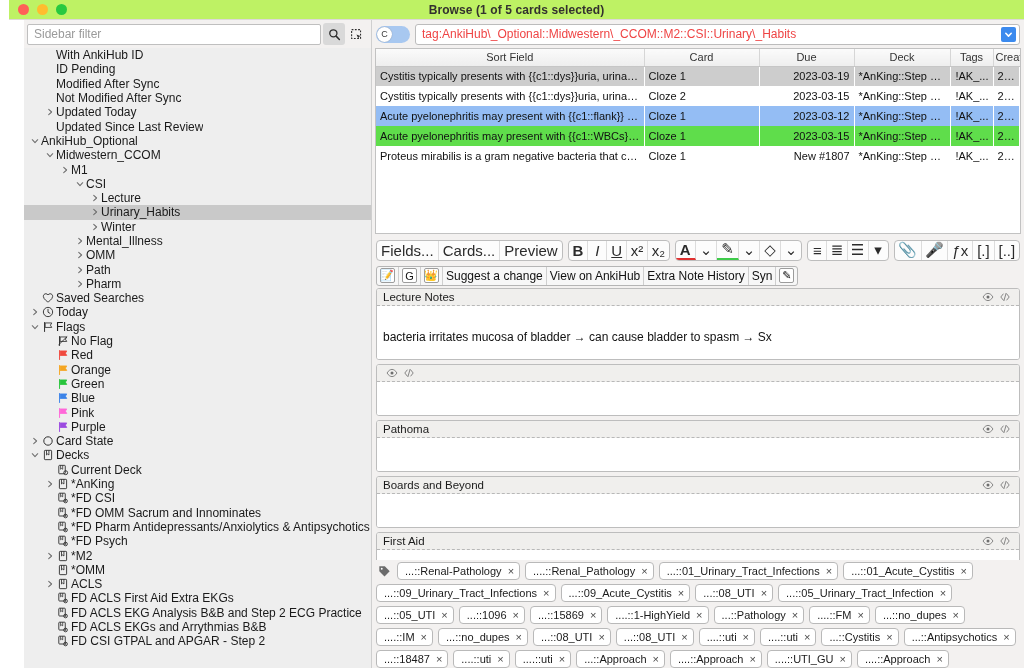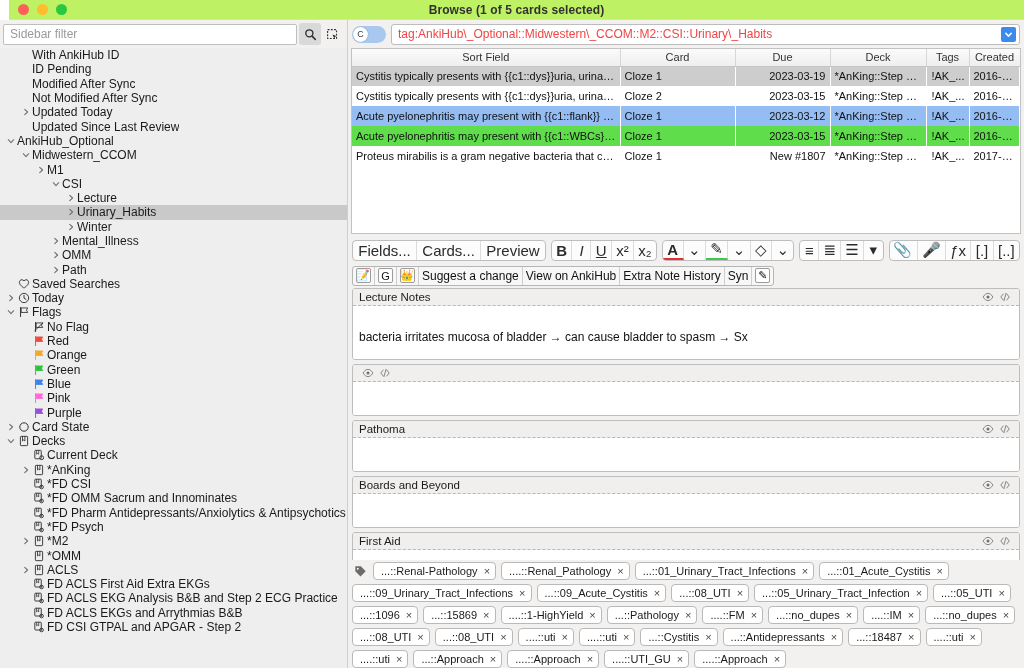--- a/index.html
+++ b/index.html
@@ -26,21 +26,21 @@
   .title-text {
     position: absolute; left: 0; right: 0; text-align: center;
     font-size: 12px; font-weight: bold; color: #33312f; letter-spacing: .1px;
   }
 
   
   .body-split { flex: 1 1 auto; display: flex; min-height: 0; }
 
   
   .sidebar { width: 348px; flex: 0 0 348px; display: flex; flex-direction: column;
-             background: #eeeeee; border-right: 1px solid #cfcfcf; min-height: 0; }
+             background: #eeeeee; border-right: 1px solid #cfcfcf; min-height: 0; margin-left: 24px; }
   .sb-search { height: 28px; flex: 0 0 28px; display: flex; align-items: center;
                background: #f3f1f0; padding: 0 4px 0 0; }
   .sb-input {
     flex: 1 1 auto; height: 21px; margin: 0 2px 0 3px; background: #ffffff;
     border: 1px solid #bfbfbf; border-radius: 2px; font-size: 12px;
     padding: 0 6px; color: #222; font-family: "Liberation Sans", sans-serif;
     outline: none;
   }
   .sb-input::placeholder { color: #9a9a9a; }
   .sb-btn { width: 22px; height: 22px; display: flex; align-items: center; justify-content: center;
@@ -267,20 +267,28 @@
             </span>
             <span class="lbl">OMM</span>
           </div>
           <div class="row">
             <span class="tw" style="margin-left: 50px;">
               <svg width="8" height="8" viewBox="0 0 10 10">
                 <path d="M3.4 1.6 L7 5 L3.4 8.4" fill="none" stroke="#6d6d6d" stroke-width="1.3" stroke-linecap="round" stroke-linejoin="round"></path>
               </svg>
             </span>
             <span class="lbl">Path</span>
+          </div>
+          <div class="row">
+            <span class="tw" style="margin-left: 50px;">
+              <svg width="8" height="8" viewBox="0 0 10 10">
+                <path d="M3.4 1.6 L7 5 L3.4 8.4" fill="none" stroke="#6d6d6d" stroke-width="1.3" stroke-linecap="round" stroke-linejoin="round"></path>
+              </svg>
+            </span>
+            <span class="lbl">Pharm</span>
           </div>
           <div class="row">
             <span class="tw" style="margin-left: 5px;"></span>
             <span class="ico">
               <svg width="12" height="12" viewBox="0 0 16 16">
                 <path d="M8 13.4 C8 13.4 1.8 9.6 1.8 5.8 C1.8 3.7 3.4 2.3 5.2 2.3 C6.5 2.3 7.5 3.1 8 4 C8.5 3.1 9.5 2.3 10.8 2.3 C12.6 2.3 14.2 3.7 14.2 5.8 C14.2 9.6 8 13.4 8 13.4 Z" fill="none" stroke="#2b2b2b" stroke-width="1.2"></path>
               </svg>
             </span>
             <span class="lbl">Saved Searches</span>
           </div>
@@ -888,21 +896,21 @@
             </div>
             <div class="tag">
               <span>....::uti</span>
               <span class="x">×</span>
             </div>
             <div class="tag">
               <span>...::Cystitis</span>
               <span class="x">×</span>
             </div>
             <div class="tag">
-              <span>...::Antidepressants</span>
+              <span>...::Antipsychotics</span>
               <span class="x">×</span>
             </div>
             <div class="tag">
               <span>...::18487</span>
               <span class="x">×</span>
             </div>
             <div class="tag">
               <span>....::uti</span>
               <span class="x">×</span>
             </div>

